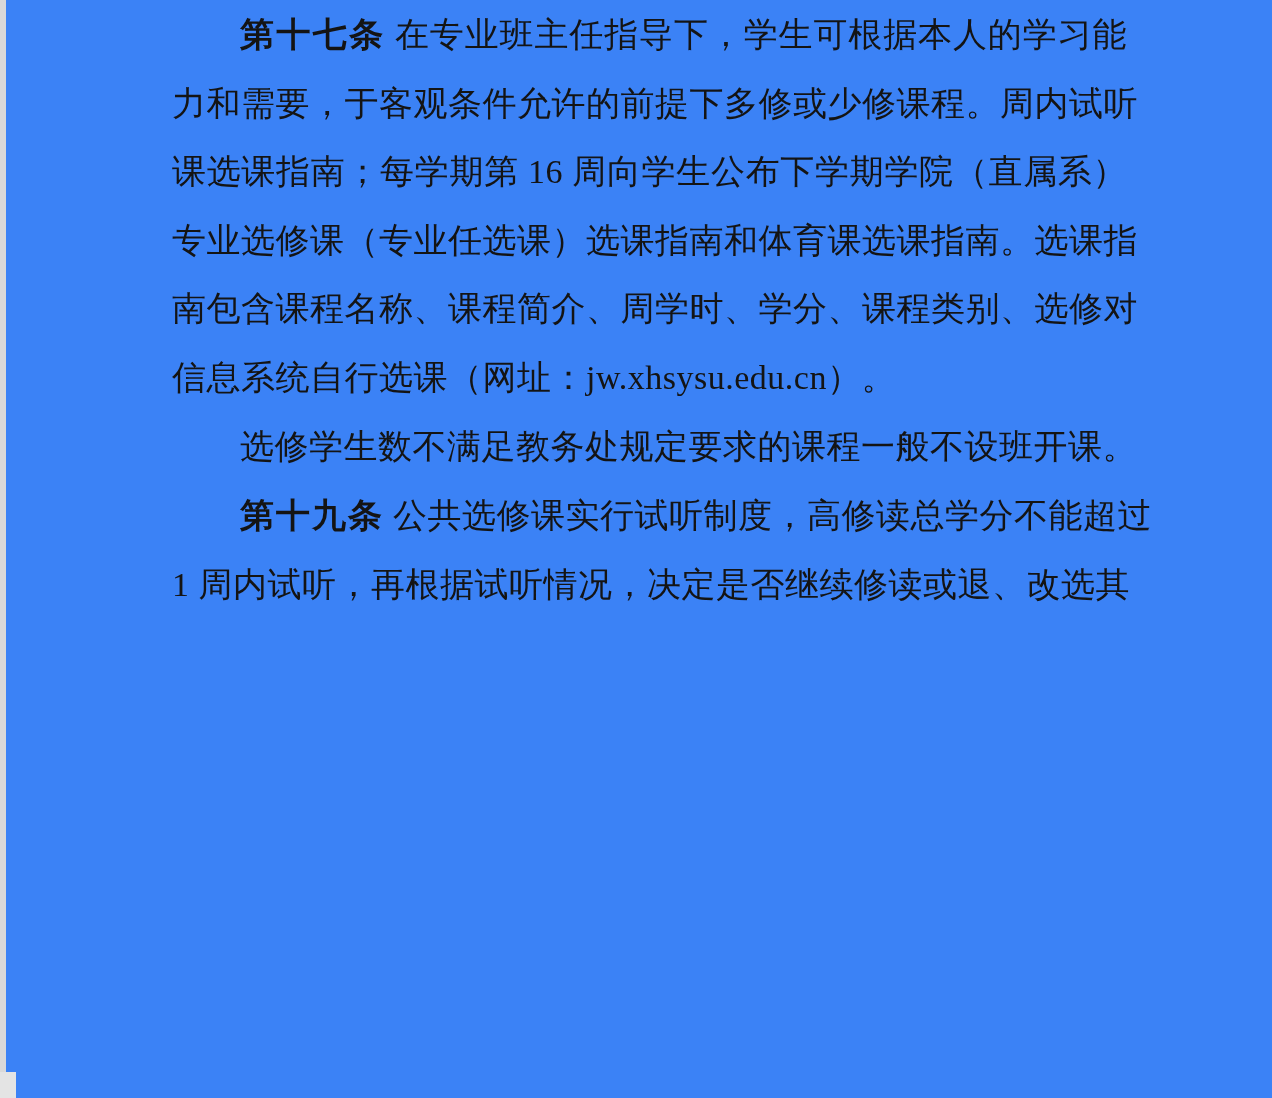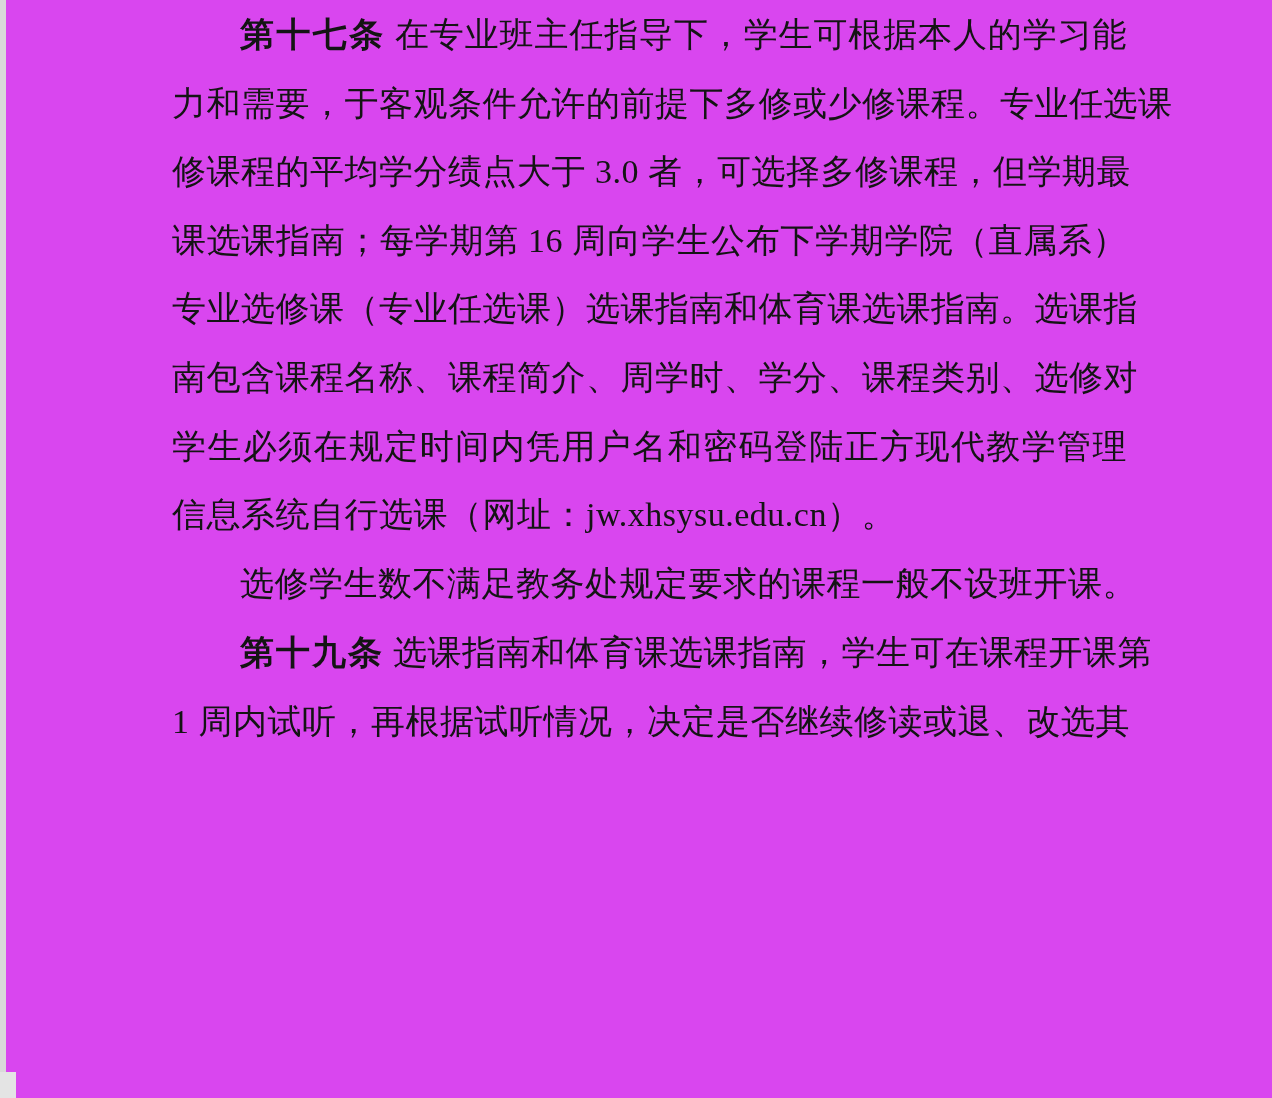--- a/index.html
+++ b/index.html
@@ -7,21 +7,21 @@
     padding: 0;
     background: #ffffff;
     width: 1272px;
     height: 1098px;
     overflow: hidden;
   }
   .page {
     position: relative;
     width: 1272px;
     height: 1098px;
-    background: #d946ef;
+    background: #3b82f6;
   }
   .edge-strip {
     position: absolute;
     left: 0;
     top: 0;
     width: 6px;
     height: 1072px;
     background: #d9d9d9;
   }
   .edge-strip-bottom {
@@ -66,24 +66,22 @@
 </style>
 </head>
 <body>
 
 <div class="page">
   <div class="edge-strip"></div>
   <div class="edge-strip-bottom"></div>
 
   <div class="text-block">
     <div class="line indent"><span class="article-no">第十七条</span><span> 在专业班主任指导下，学生可根据本人的学习能</span></div>
-    <div class="line"><span>力和需要，于客观条件允许的前提下多修或少修课程。专业任选课</span></div>
-    <div class="line"><span>修课程的平均学分绩点大于 3.0 者，可选择多修课程，但学期最</span></div>
+    <div class="line"><span>力和需要，于客观条件允许的前提下多修或少修课程。周内试听</span></div>
     <div class="line"><span>课选课指南；每学期第 16 周向学生公布下学期学院（直属系）</span></div>
     <div class="line"><span>专业选修课（专业任选课）选课指南和体育课选课指南。选课指</span></div>
     <div class="line"><span>南包含课程名称、课程简介、周学时、学分、课程类别、选修对</span></div>
-    <div class="line"><span>学生必须在规定时间内凭用户名和密码登陆正方现代教学管理</span></div>
     <div class="line partial"><span>信息系统自行选课（网址：jw.xhsysu.edu.cn）。</span></div>
     <div class="line indent"><span>选修学生数不满足教务处规定要求的课程一般不设班开课。</span></div>
-    <div class="line indent"><span class="article-no">第十九条</span><span> 选课指南和体育课选课指南，学生可在课程开课第</span></div>
+    <div class="line indent"><span class="article-no">第十九条</span><span> 公共选修课实行试听制度，高修读总学分不能超过</span></div>
     <div class="line"><span>1 周内试听，再根据试听情况，决定是否继续修读或退、改选其</span></div>
   </div>
 </div>
 
 </body></html>

